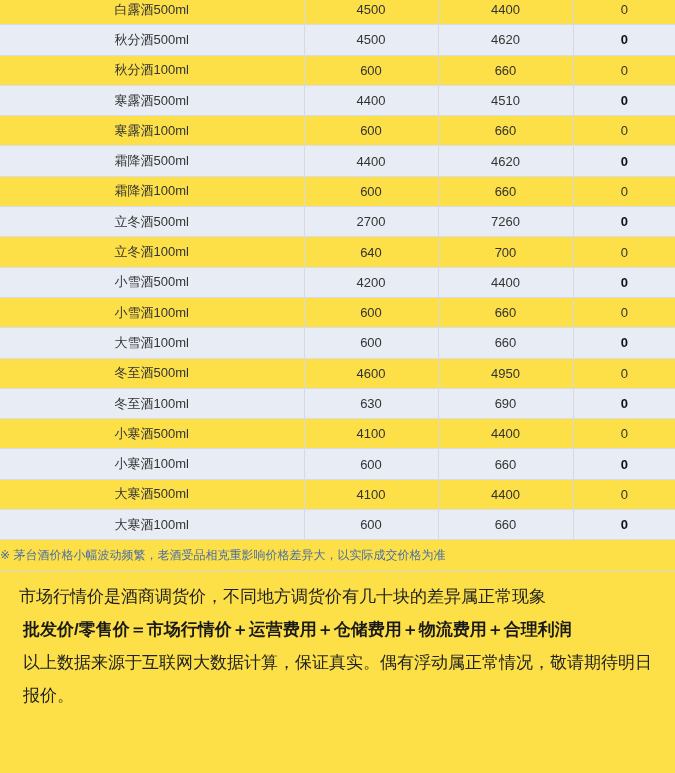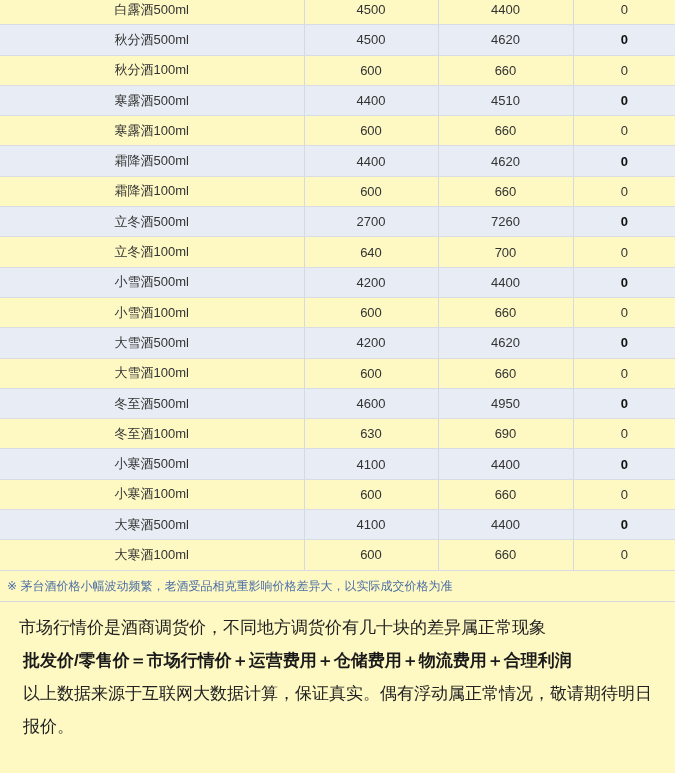--- a/index.html
+++ b/index.html
@@ -12,21 +12,21 @@
     height: 773px;
     overflow: hidden;
     font-family: "Liberation Sans", "DejaVu Sans", sans-serif;
     color: #333;
   }
   .page {
     width: 675px;
     height: 773px;
     overflow: hidden;
     position: relative;
-    background: #fef9c3;
+    background: #fde047;
   }
   table.price-table {
     border-collapse: collapse;
     table-layout: fixed;
     width: 675px;
     margin-top: -5px;
     font-size: 13px;
     color: #333;
   }
   table.price-table td {
@@ -46,21 +46,20 @@
   }
   
   table.price-table tr:nth-child(even) td.col-change {
     font-weight: 700;
     color: #111;
   }
   .footnote {
     height: 30px;
     line-height: 30px;
     border-bottom: 1px solid #d6dae0;
-    padding-left: 7px;
     font-size: 12px;
     color: #4a6da6;
     white-space: nowrap;
     overflow: hidden;
   }
   .paragraphs {
     padding-top: 9px;
     padding-left: 23px;
     width: 634px;
     font-size: 17px;
@@ -152,26 +151,20 @@
         <td class="col-p2">4400</td>
         <td class="col-change">0</td>
       </tr>
       <tr>
         <td class="col-name">小雪酒100ml</td>
         <td class="col-p1">600</td>
         <td class="col-p2">660</td>
         <td class="col-change">0</td>
       </tr>
       <tr>
-        <td class="col-name">大雪酒500ml</td>
-        <td class="col-p1">4200</td>
-        <td class="col-p2">4620</td>
-        <td class="col-change">0</td>
-      </tr>
-      <tr>
         <td class="col-name">大雪酒100ml</td>
         <td class="col-p1">600</td>
         <td class="col-p2">660</td>
         <td class="col-change">0</td>
       </tr>
       <tr>
         <td class="col-name">冬至酒500ml</td>
         <td class="col-p1">4600</td>
         <td class="col-p2">4950</td>
         <td class="col-change">0</td>

